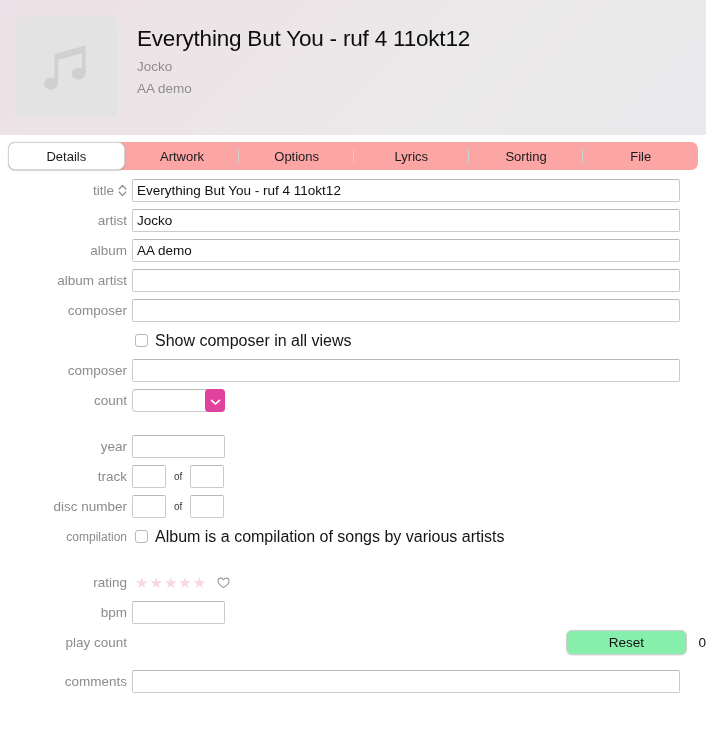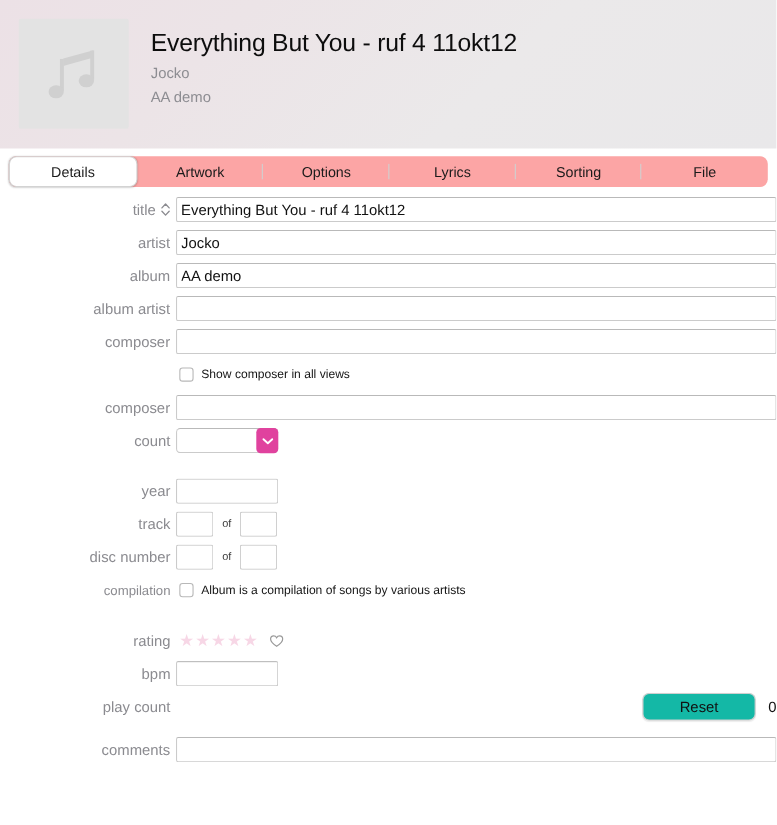--- a/index.html
+++ b/index.html
@@ -80,21 +80,20 @@
     position: absolute; right: 0; top: 7px;
     width: 1px; height: 14px;
     background: #d0d0d0;
   }
   .tab:last-child .sep { display: none; }
 
   
   .form {
     position: relative;
     padding-top: 8px;
-    padding-left: 28px;
   }
   .row {
     display: flex;
     align-items: center;
     height: 25px;
     margin-bottom: 5px;
   }
   .lbl {
     width: 132px;
     text-align: right;
@@ -138,21 +137,21 @@
                      font-size: 12px; color: #8b8b90; }
   .cb {
     width: 13px; height: 13px;
     border: 1px solid #b8b8b8;
     border-radius: 3px;
     background: #fff;
     margin-left: 3px;
     flex: 0 0 auto;
   }
   .cbtext {
-    font-size: 11px;
+    font-size: 16px;
     color: #151515;
     margin-left: 7px;
     white-space: nowrap;
   }
 
   .genre-wrap {
     position: relative;
     width: 93px; height: 23px;
   }
   .genre-wrap .inp {
@@ -173,22 +172,22 @@
   .heart { margin-left: 10px; display: inline-flex; }
 
   .playcount {
     font-size: 13.5px;
     color: #111;
     margin-left: 4px;
   }
   .reset {
     position: absolute;
     right: 19px;
-    width: 103px; height: 25px;
-    background: #14b8a6;
+    width: 121px; height: 25px;
+    background: #86efac;
     border: 1px solid #cfcfcf;
     border-radius: 6px;
     box-shadow: 0 0.5px 1px rgba(0,0,0,0.08);
     font-size: 13.5px;
     color: #111;
     display: flex; align-items: center; justify-content: center;
     font-family: "Liberation Sans", sans-serif;
   }
   .row-reset { position: relative; justify-content: space-between; }
   .gap-sm { height: 9px; }

